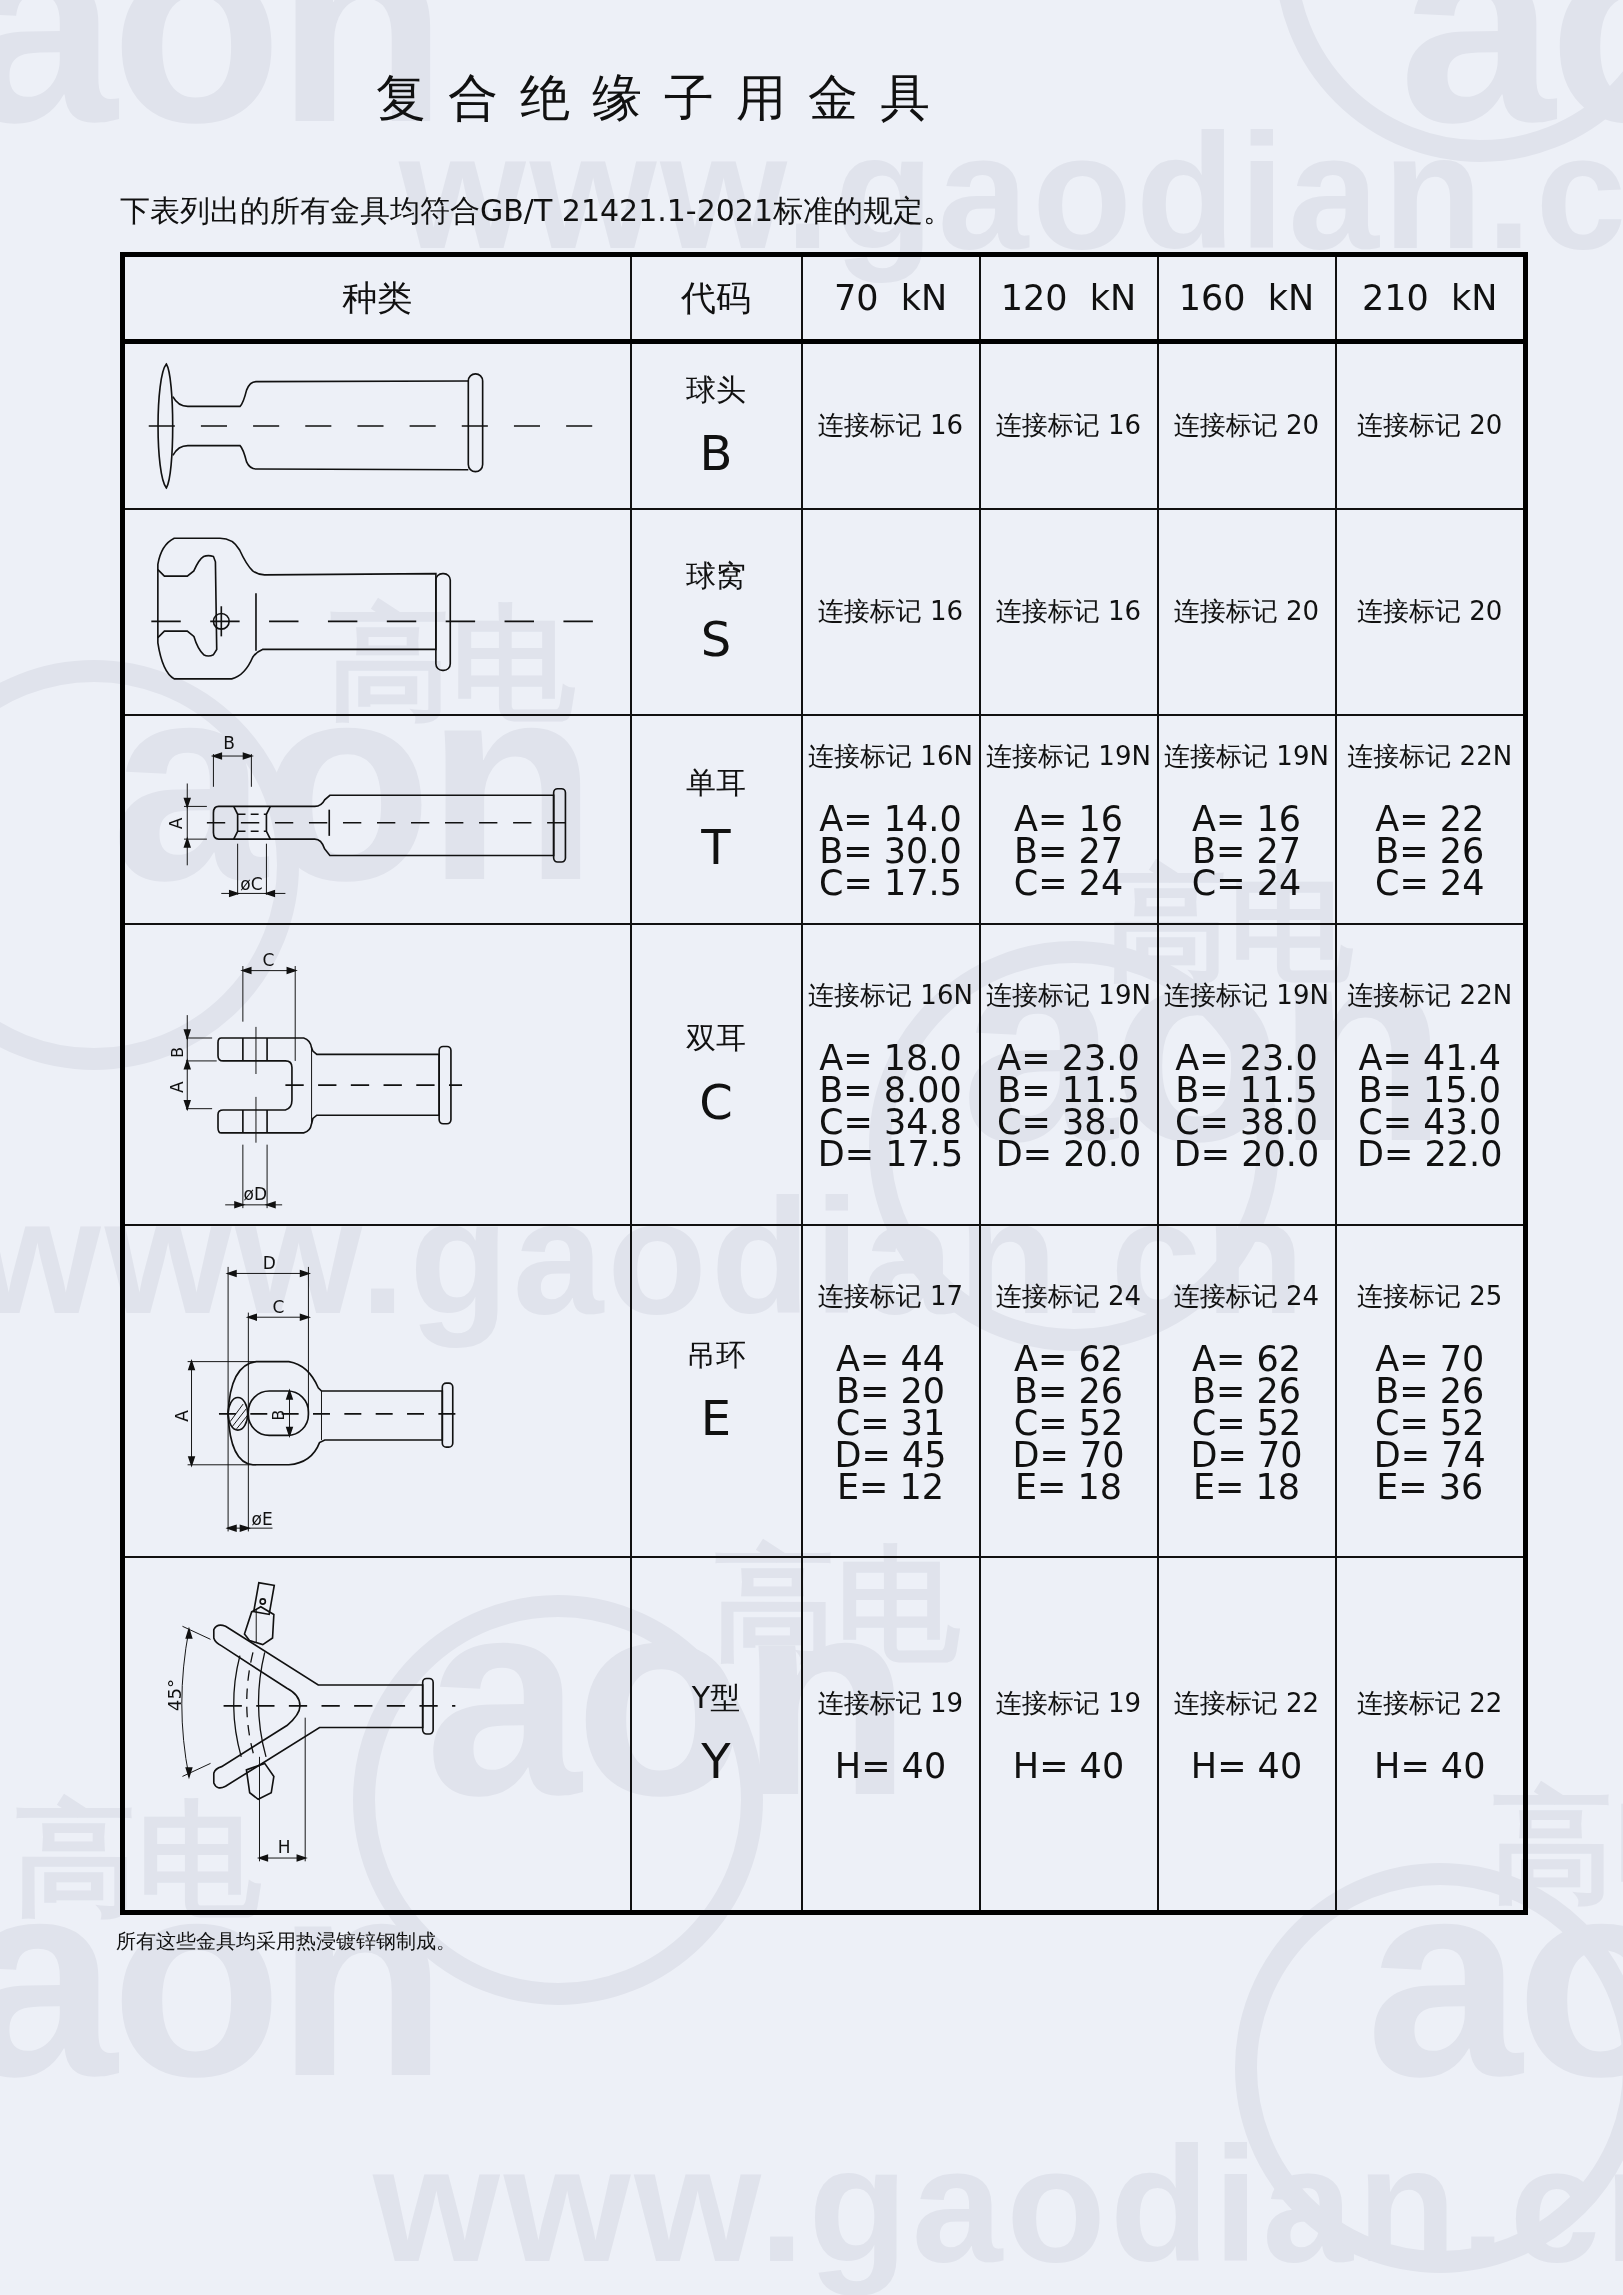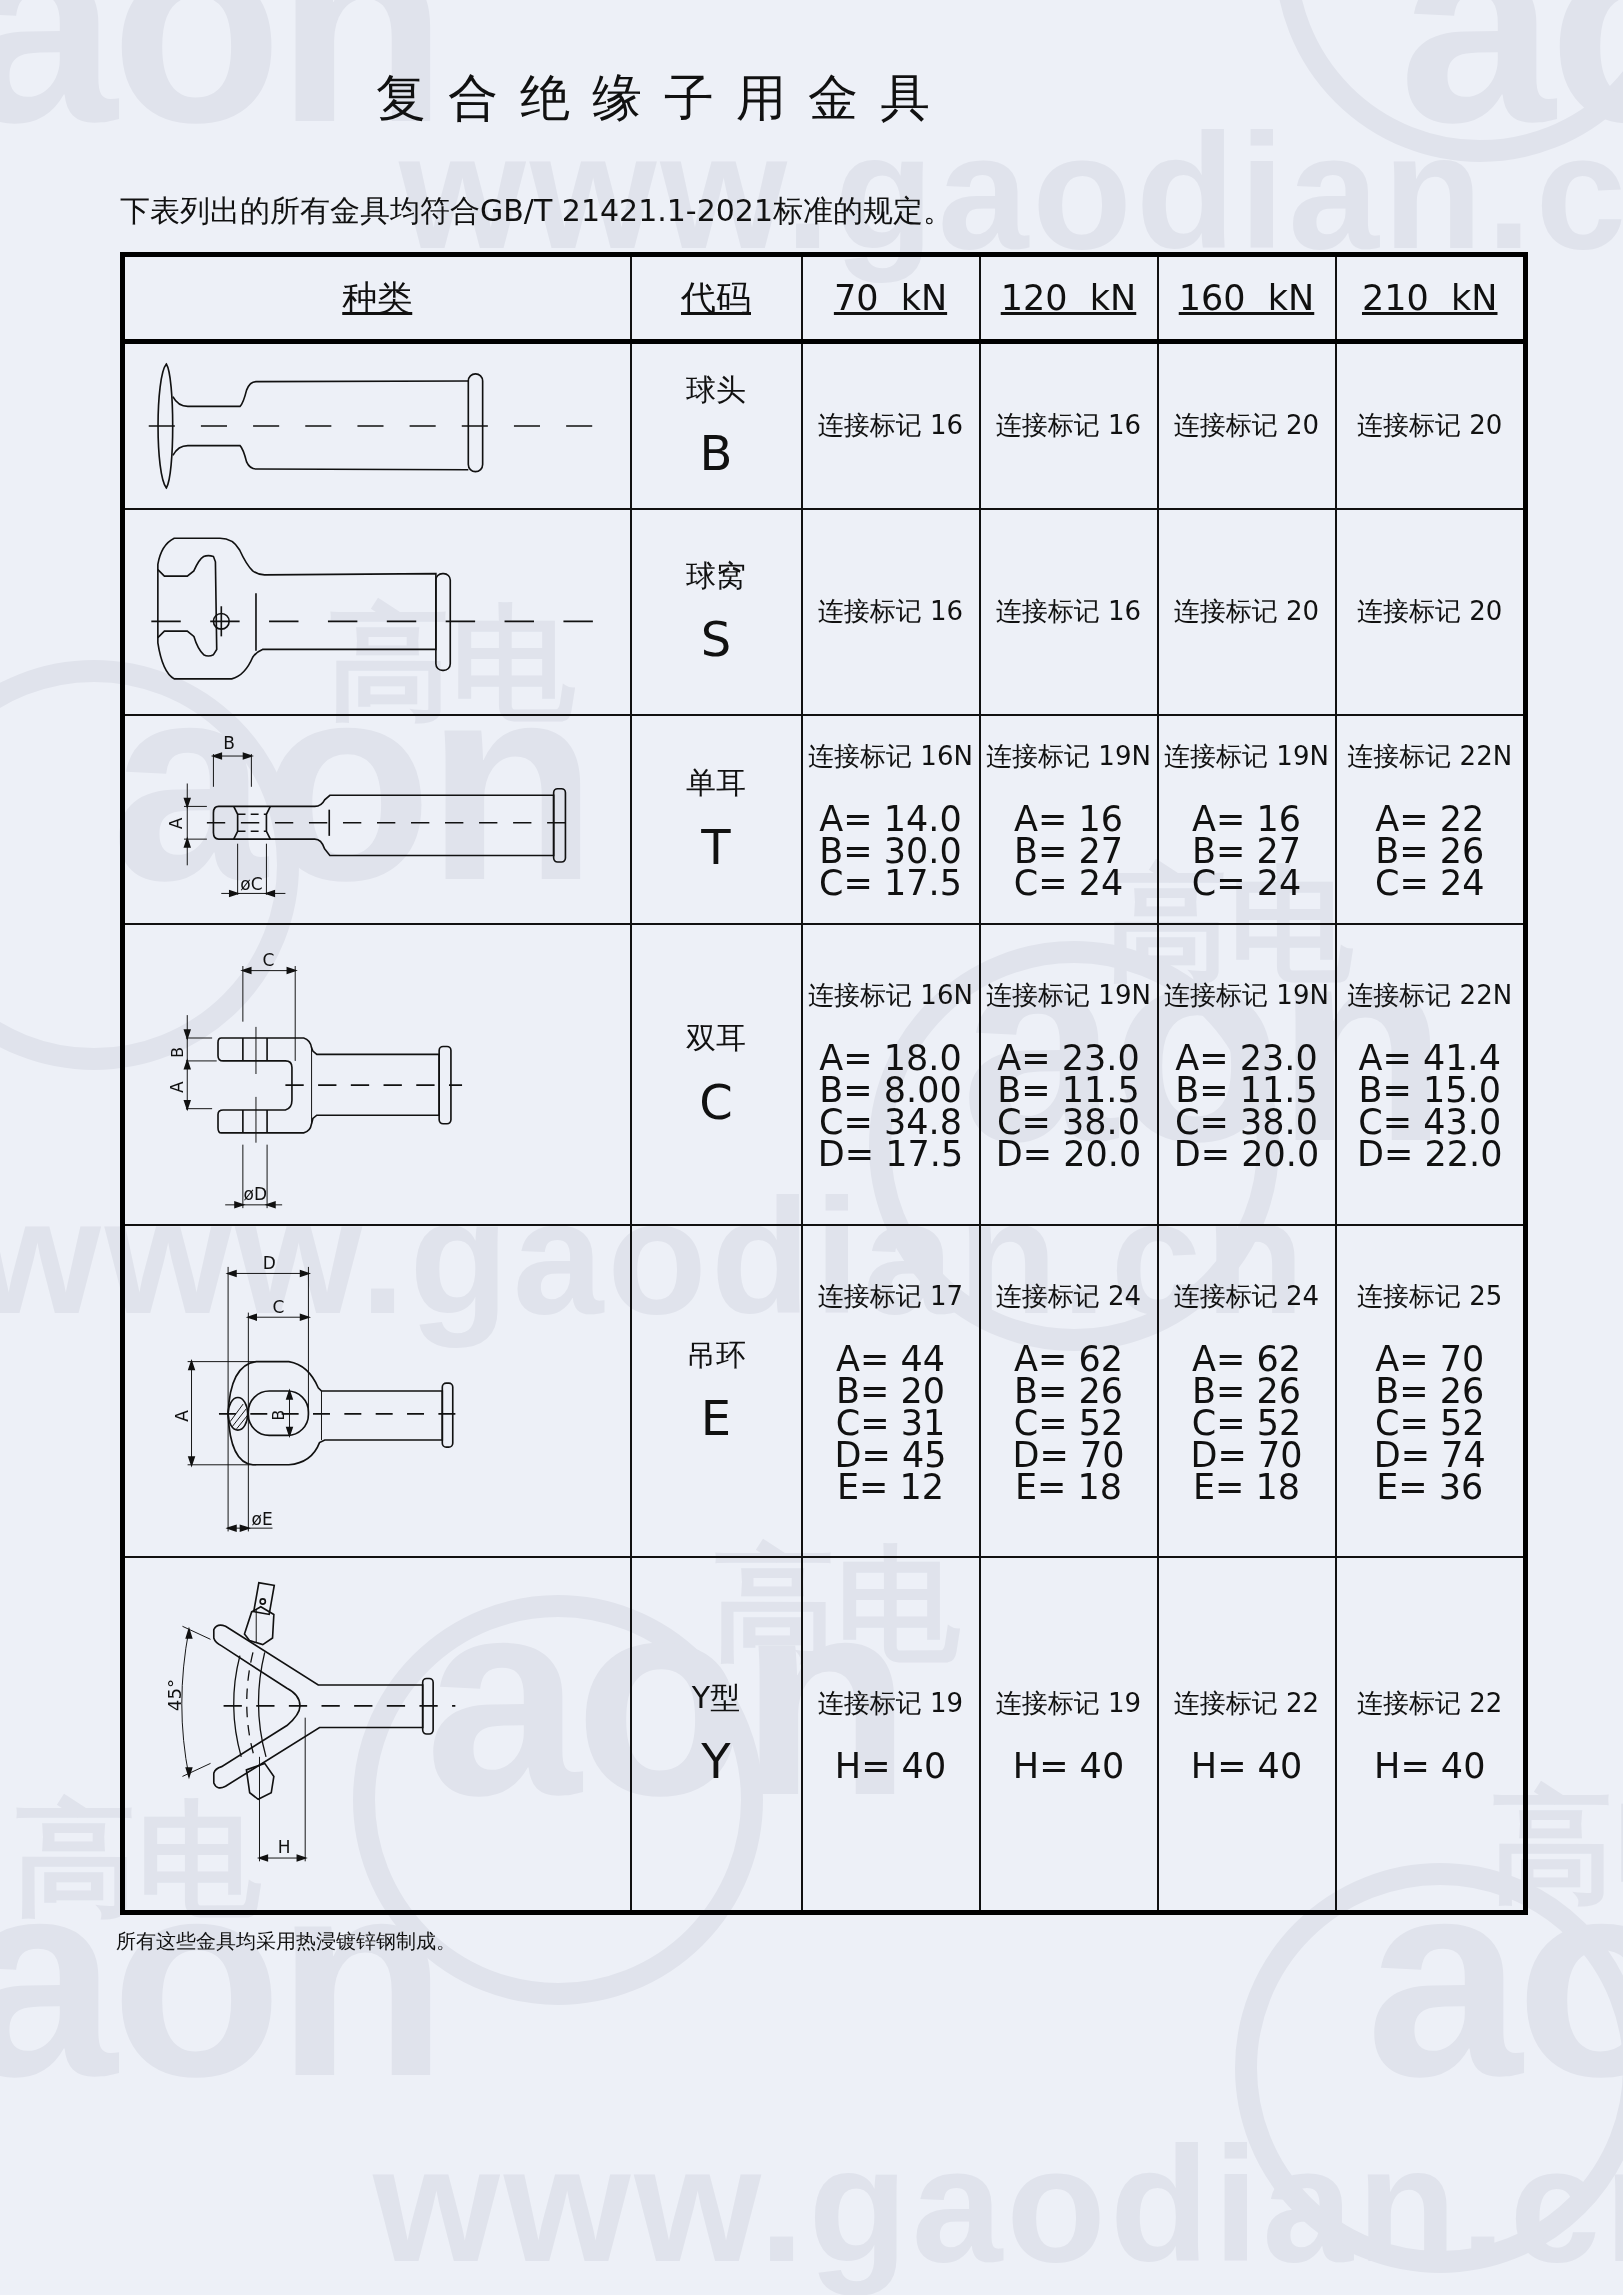--- a/index.html
+++ b/index.html
@@ -24,21 +24,21 @@
 
   table.spec {
     position:absolute; left:120px; top:252px; width:1403px;
     border-collapse:collapse; z-index:2; table-layout:fixed;
     border:5.9px solid #000;
   }
   table.spec td, table.spec th {
     border:2px solid #111; padding:0; text-align:center; vertical-align:middle;
     font-weight:normal;
   }
-  table.spec thead th { height:82px; font-size:35px; border-bottom:5.9px solid #000;text-decoration:underline; }
+  table.spec thead th { height:82px; font-size:35px; border-bottom:5.9px solid #000; }
   .col-kind { width:508px; }
   .col-code { width:171px; }
   .col-val { width:178px; }
   .col-val-last { width:190px; }
 
   .code-cell .name { font-size:30px; display:block; }
   .code-cell .letter { font-size:48px; display:block; margin-top:14.4px; font-family:"DejaVu Sans",sans-serif; }
 
   .val-cell .mark { font-size:26px; display:block; white-space:nowrap; }
   .val-cell .params { display:block; font-size:35px; line-height:32px; margin-top:29px; }

